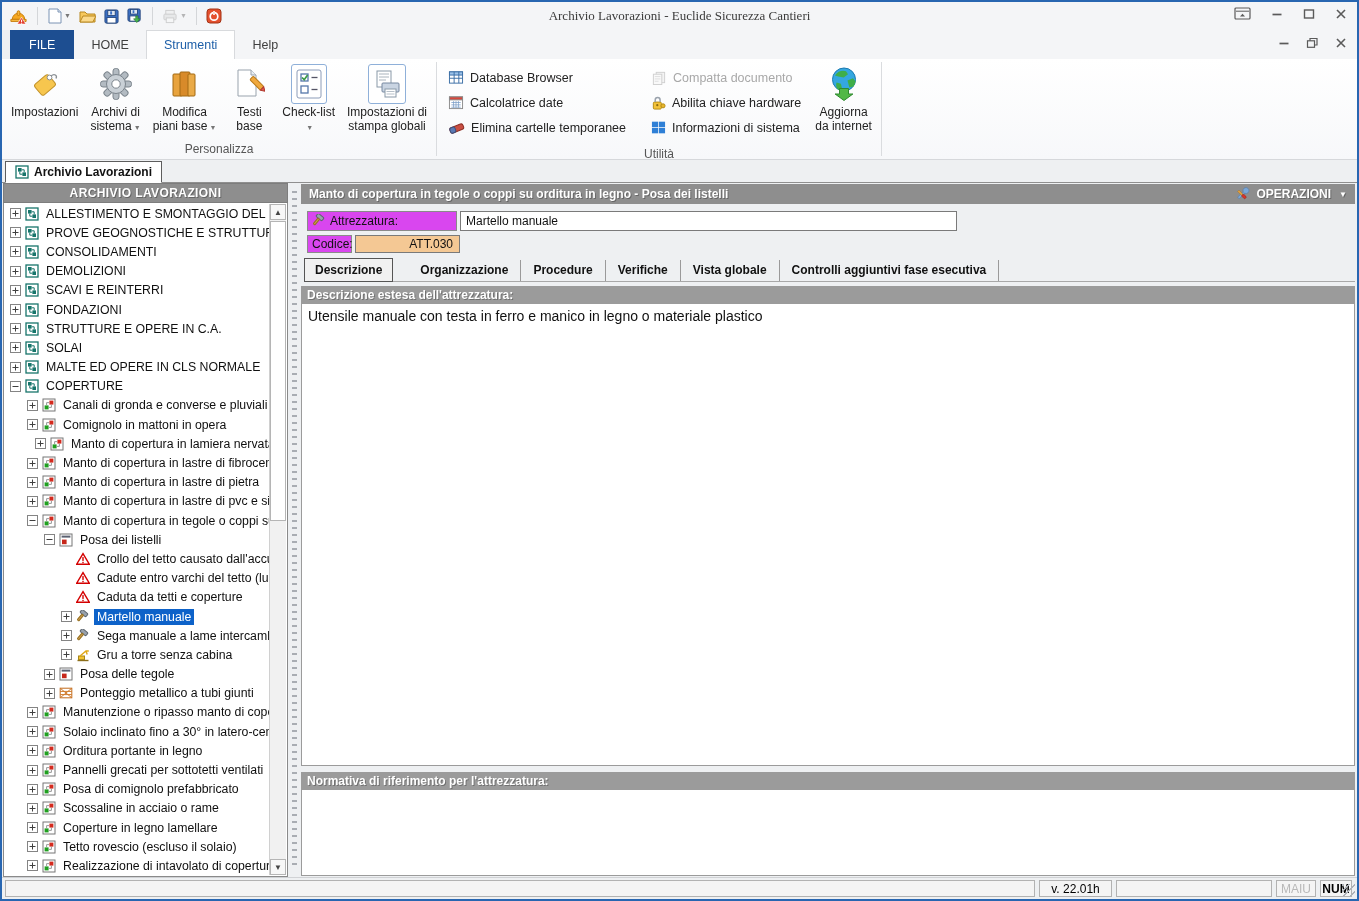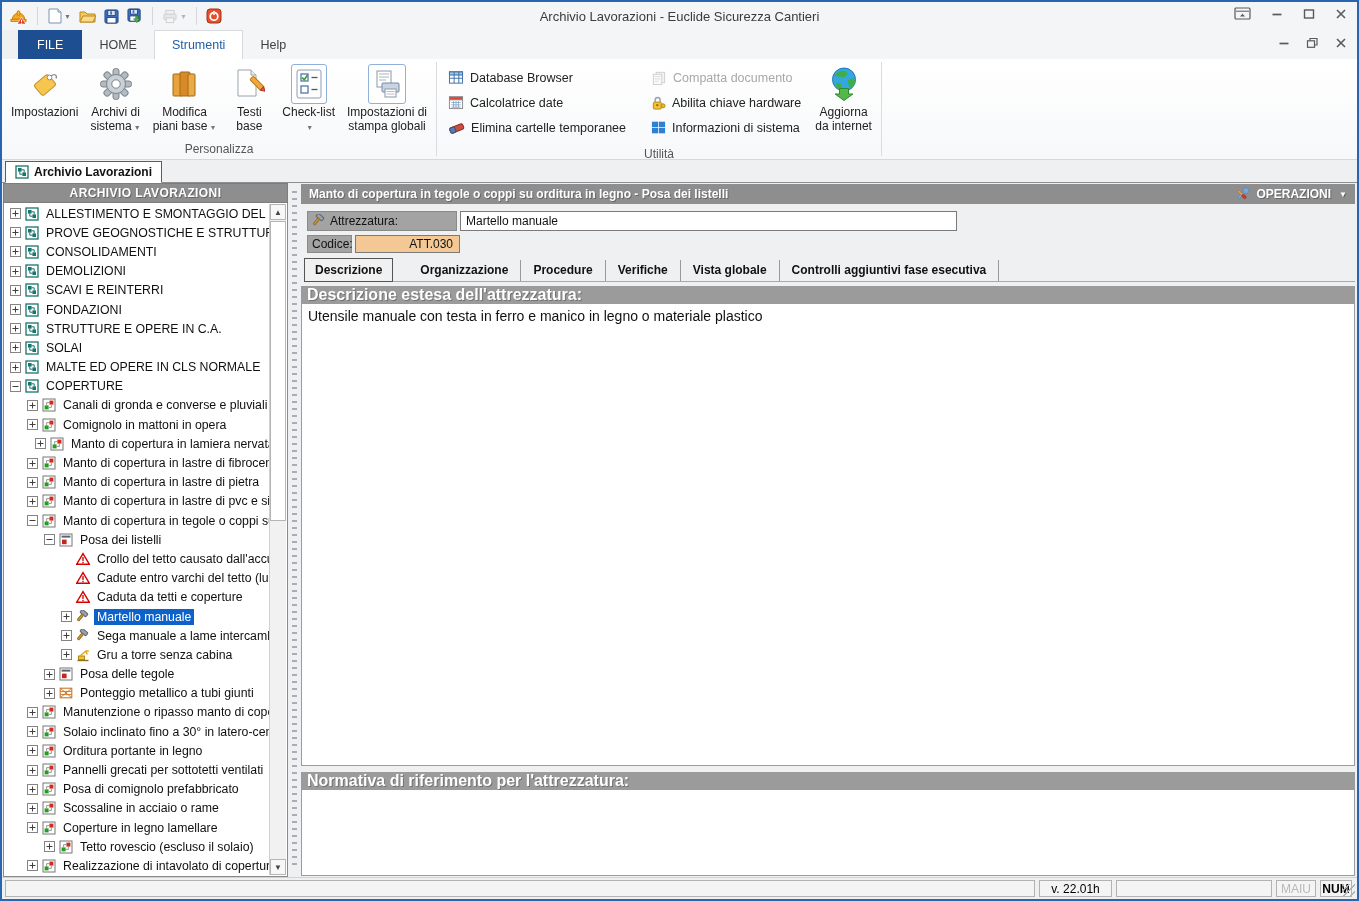--- a/index.html
+++ b/index.html
@@ -3,32 +3,32 @@
 <meta charset="utf-8">
 <style>
   html,body{margin:0;padding:0;background:#fff;}
   *{box-sizing:border-box;}
   .window{position:relative;width:1359px;height:901px;border:2px solid #2866b1;background:#eef0f2;
           font-family:"Liberation Sans",sans-serif;overflow:hidden;}
   .icon{display:inline-flex;align-items:center;justify-content:center;line-height:0;}
   .icon svg{display:block;}
 
   
-  .titlebar{position:absolute;left:0;top:0;right:0;height:28px;background:#f4f5f7;display:flex;align-items:center;padding:8px 4px;}
+  .titlebar{position:absolute;left:0;top:0;right:0;height:28px;background:#f4f5f7;display:flex;align-items:center;padding:8px 4px;font-family:Liberation Serif, serif;}
   .qat{display:flex;align-items:center;gap:2px;z-index:2;}
   .qat .sep{width:1px;height:18px;background:#d4d6d9;margin:0 4px;}
   .qat-btn{display:flex;align-items:center;height:22px;padding:0 3px;border-radius:2px;}
   .qat-btn.disabled{opacity:.5;filter:grayscale(1);}
   .ddarrow{font-size:7px;color:#777;margin-left:2px;}
   .titletext{position:absolute;left:0;right:0;text-align:center;font-size:13px;color:#3b3b3b;z-index:1;}
   .winbtns{position:absolute;right:10px;top:5px;display:flex;gap:20px;align-items:center;z-index:3;}
   .winbtn{display:flex;align-items:center;justify-content:center;}
 
   
-  .ribbontabs{position:absolute;top:28px;left:16px;right:0;height:29px;background:#f4f5f7;display:flex;align-items:stretch;}
+  .ribbontabs{position:absolute;top:28px;left:8px;right:0;height:29px;background:#f4f5f7;display:flex;align-items:stretch;}
   .rtab{padding:0 17px;display:flex;align-items:center;font-size:12.5px;color:#3f3f3f;}
   .rtab.file{background:#1d4e91;color:#fff;padding:0 19px;}
   .rtab.active{background:#fff;border:1px solid #d8dadd;border-bottom:none;color:#1e5fa8;}
   .mdibtns{position:absolute;right:10px;top:7px;display:flex;gap:16px;align-items:center;}
 
   
   .ribbonbody{position:absolute;top:57px;left:0;right:0;height:101px;background:linear-gradient(#fff,#f7f8fa);
               border-bottom:1px solid #d6d8db;display:flex;}
   .rgroup{display:flex;flex-direction:column;}
   .rgroup .gcontent{flex:1;display:flex;align-items:flex-start;padding:2px 3px;}
@@ -70,32 +70,32 @@
   .sthumb{position:absolute;left:0;right:0;top:17px;height:300px;background:#fff;border:1px solid #b5b5b5;}
   .splitter{position:absolute;left:286px;width:12px;top:0;bottom:0;background:#eef0f2;display:flex;justify-content:center;}
   .grip{width:5px;margin:8px 0;background-image:repeating-linear-gradient(to bottom,#a9adb3 0 2px,transparent 2px 7px);}
 
   
   .contentpanel{position:absolute;left:298px;right:1px;top:0;bottom:0;}
   .chead{position:absolute;left:1px;right:1px;top:1px;height:20px;background:#8e8e8e;color:#fff;display:flex;align-items:center;
          padding:0 8px;font-weight:bold;font-size:12px;text-shadow:1px 1px 0 rgba(70,70,70,.55);}
   .ops{margin-left:auto;display:flex;align-items:center;gap:6px;}
   .ops .ddarrow{color:#fff;font-size:8px;}
-  .fieldlabel{position:absolute;background:#a3a3a3;border:1px solid #8a8a8a;display:flex;align-items:center;font-size:12px;
+  .fieldlabel{position:absolute;background:#d946ef;border:1px solid #8a8a8a;display:flex;align-items:center;font-size:12px;
               color:#111;padding:4px 4px;gap:4px;}
   .att-label{left:7px;top:28px;width:150px;height:20px;}
   .att-input{position:absolute;left:160px;top:28px;width:497px;height:20px;background:#fff;border:1px solid #7a7a7a;
              font-size:12px;padding:0 5px;display:flex;align-items:center;color:#111;}
   .cod-label{left:7px;top:52px;width:45px;height:18px;}
   .cod-value{position:absolute;left:55px;top:52px;width:105px;height:18px;background:#f4c894;border:1px solid #7a7a7a;
              font-size:12px;display:flex;align-items:center;justify-content:flex-end;padding:0 6px;color:#111;}
   .tabstrip{position:absolute;left:4px;right:1px;top:76px;height:23px;display:flex;align-items:flex-end;border-bottom:1px solid #a8a8a8;}
   .ctab{font-weight:bold;font-size:12px;padding:3px 12px 4px;border-right:1px solid #9a9a9a;color:#111;white-space:nowrap;}
   .ctab.active{border:1px solid #555;background:#f1f1f1;margin-right:15px;padding:4px 10px;position:relative;top:1px;}
-  .sechead{position:absolute;left:1px;right:1px;height:18px;background:#9b9b9b;color:#fff;font-weight:bold;font-size:16px;
+  .sechead{position:absolute;left:1px;right:1px;height:18px;background:#9b9b9b;color:#fff;font-weight:bold;font-size:12px;
            display:flex;align-items:center;padding:0 6px;text-shadow:1px 1px 0 rgba(85,85,85,.6);}
   .secbody{position:absolute;left:1px;right:1px;background:#fff;border:1px solid #9b9b9b;border-top:none;font-size:14px;
            padding:4px 6px;color:#111;}
   #sec1h{top:103px;}  #sec1b{top:121px;height:462px;}
   #sec2h{top:589px;}  #sec2b{top:607px;bottom:1px;}
 
   
   .statusbar{position:absolute;left:0;right:0;bottom:0;height:22px;background:#eef0f2;border-top:1px solid #d0d2d5;}
   .seg{position:absolute;top:2px;height:17px;border:1px solid #b2b2b2;background:#f4f4f4;font-size:12px;display:flex;
        align-items:center;justify-content:center;color:#000000;}
@@ -1013,21 +1013,21 @@
               <span class="ticon icon">
                 <svg width="14" height="14" viewBox="0 0 14 14">
                   <rect x="1" y="1" width="12" height="12" fill="#fff" stroke="#777"></rect>
                   <rect x="7.4" y="2.6" width="4" height="4" fill="#d42a1e"></rect>
                   <rect x="2.6" y="7.4" width="4" height="4" fill="#1fa01f"></rect>
                   <path d="M4.6 7.4V4.6h2.8M9.4 6.6v2.8H6.6" stroke="#999" fill="none"></path>
                 </svg>
               </span>
               <span class="tlabel">Coperture in legno lamellare</span>
             </div>
-            <div class="trow" style="padding-left: 39px;">
+            <div class="trow" style="padding-left: 22px;">
               <span class="tbox icon">
                 <svg width="11" height="11" viewBox="0 0 11 11">
                   <rect x=".5" y=".5" width="10" height="10" fill="#fff" stroke="#848484"></rect>
                   <path d="M2.5 5.5h6M5.5 2.5v6" stroke="#404040"></path>
                 </svg>
               </span>
               <span class="ticon icon">
                 <svg width="14" height="14" viewBox="0 0 14 14">
                   <rect x="1" y="1" width="12" height="12" fill="#fff" stroke="#777"></rect>
                   <rect x="7.4" y="2.6" width="4" height="4" fill="#d42a1e"></rect>

